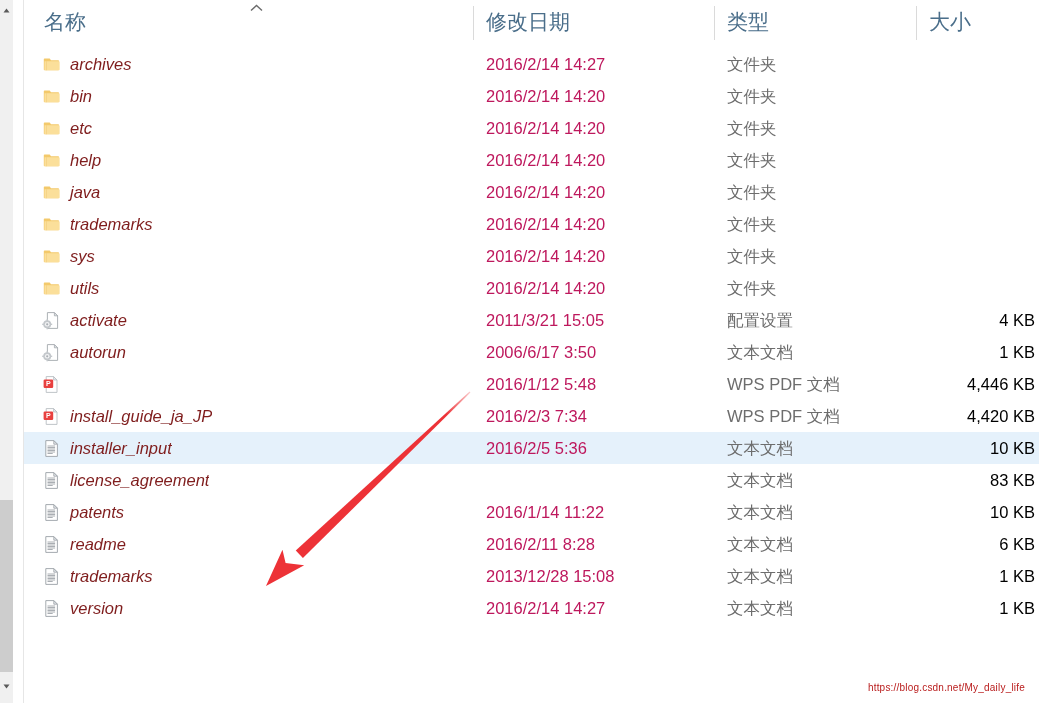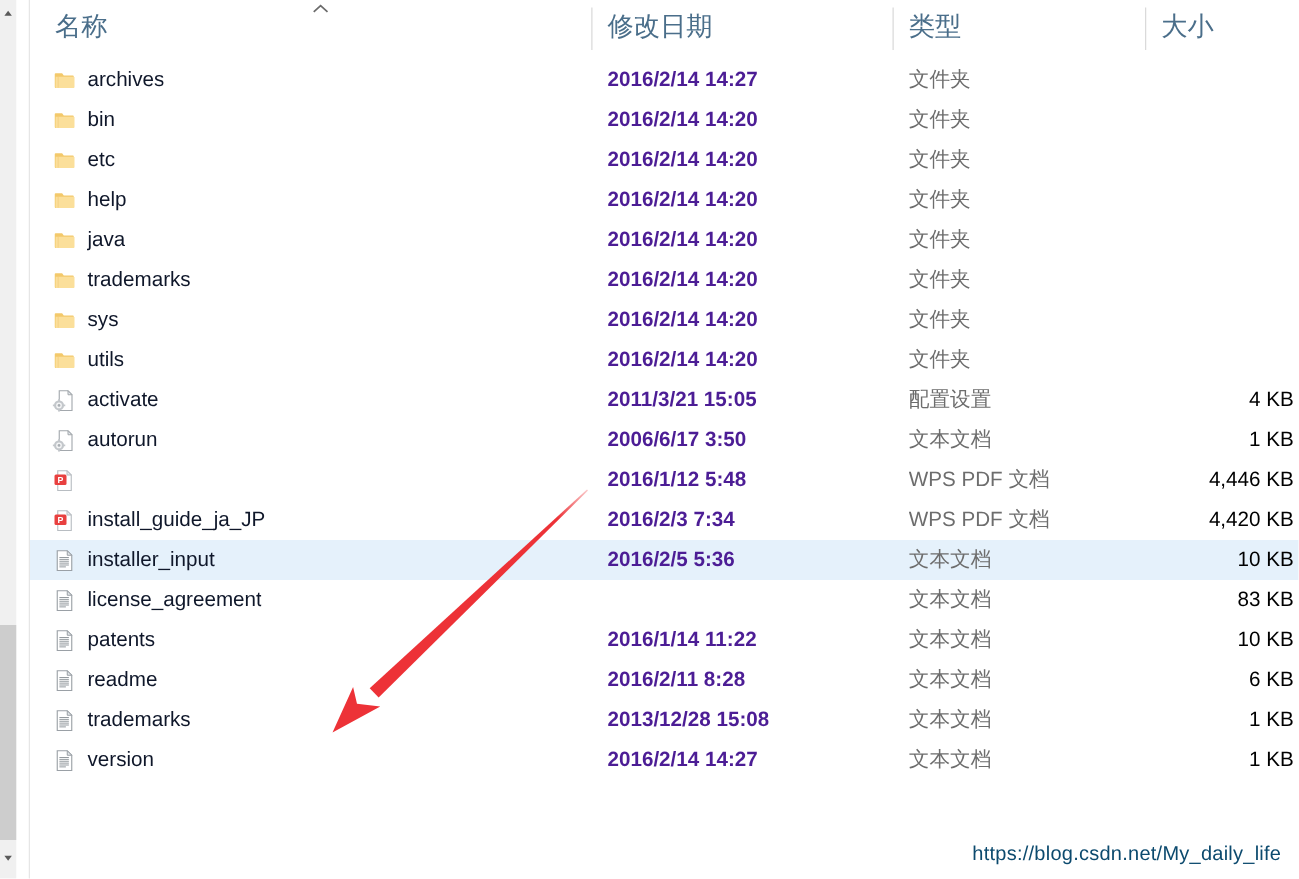--- a/index.html
+++ b/index.html
@@ -133,27 +133,27 @@
     top: 0;
     height: 32px;
     line-height: 32px;
     font-size: 16.5px;
     white-space: nowrap;
     overflow: hidden;
     user-select: none;
   }
   .cell.name {
     left: 18px;
-    color: #0f172a;
+    color: #7f1d1d;
     padding-left: 28px;
+    font-style: italic;
   }
   .cell.date {
     left: 462px;
-    color: #4c1d95;
-    font-weight: bold;
+    color: #be185d;
   }
   .cell.type {
     left: 703px;
     color: #6d6d6d;
   }
   .cell.size {
     left: 880px;
     width: 131px;
     text-align: right;
     color: #000000;
@@ -179,22 +179,22 @@
     height: 703px;
     pointer-events: none;
     z-index: 8;
   }
 
   
   .watermark {
     position: absolute;
     right: 14px;
     bottom: 10px;
-    color: #0c4a6e;
-    font-size: 16px;
+    color: #b91c1c;
+    font-size: 10px;
     letter-spacing: 0.2px;
     white-space: nowrap;
     user-select: none;
     z-index: 7;
   }
 </style>
 </head>
 <body>
 
 <div id="app">

